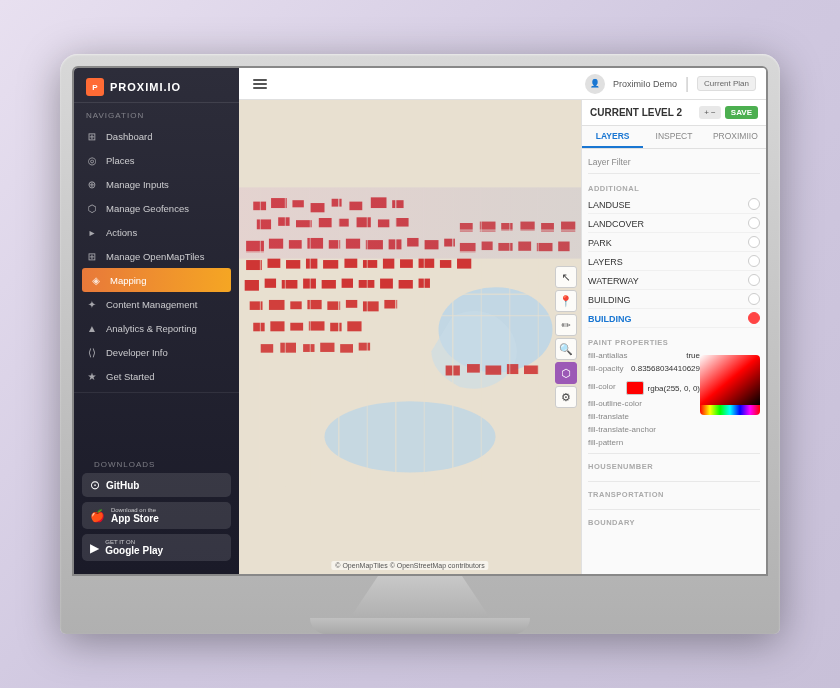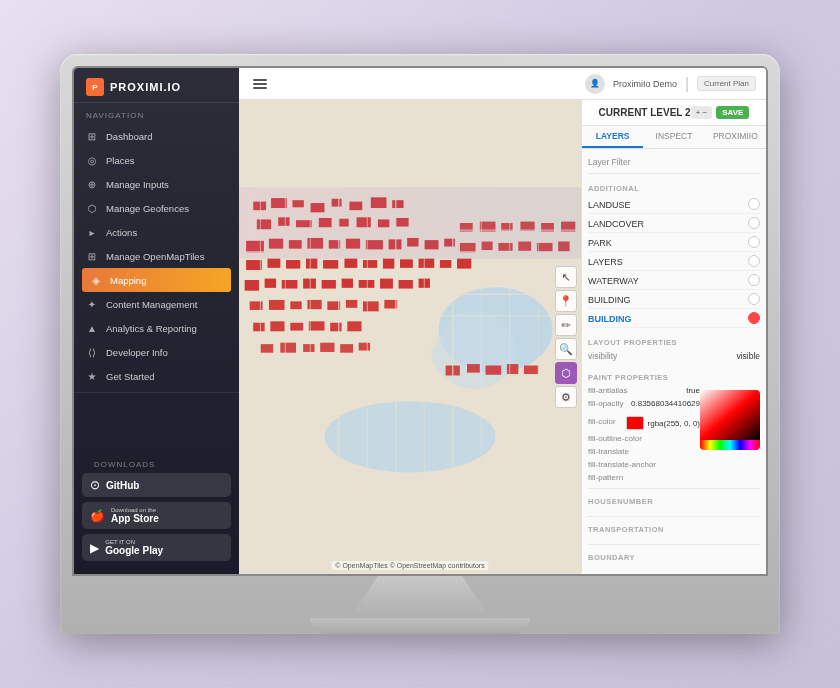--- a/index.html
+++ b/index.html
@@ -335,21 +335,21 @@
       font-size: 9px;
       overflow: hidden;
     }
 
     .panel-header {
       padding: 6px 8px;
       background: #fff;
       border-bottom: 1px solid #e0e0e0;
       display: flex;
       align-items: center;
-      justify-content: center;
+      justify-content: space-between;
     }
 
     .panel-title {
       font-size: 10px;
       font-weight: bold;
       color: #333;
     }
 
     .panel-controls {
       display: flex;
@@ -852,27 +852,20 @@
               </div>
               <div class="layer-item">
                 <span class="layer-name">BUILDING</span>
                 <div class="layer-toggle"></div>
               </div>
               <div class="layer-item">
                 <span class="layer-name active">BUILDING</span>
                 <div class="layer-toggle active"></div>
               </div>
 
-              <div class="layout-section">
-                <div class="layer-section-label">LAYOUT PROPERTIES</div>
-                <div class="layout-row">
-                  <span class="layout-key">visibility</span>
-                  <span class="layout-val">visible</span>
-                </div>
-              </div>
 
               <div class="paint-section">
                 <div class="layer-section-label">PAINT PROPERTIES</div>
 
                 <div class="color-picker-preview">
                   <div class="color-gradient"></div>
                   <div class="color-hue-bar"></div>
                 </div>
 
                 <div class="paint-row">

